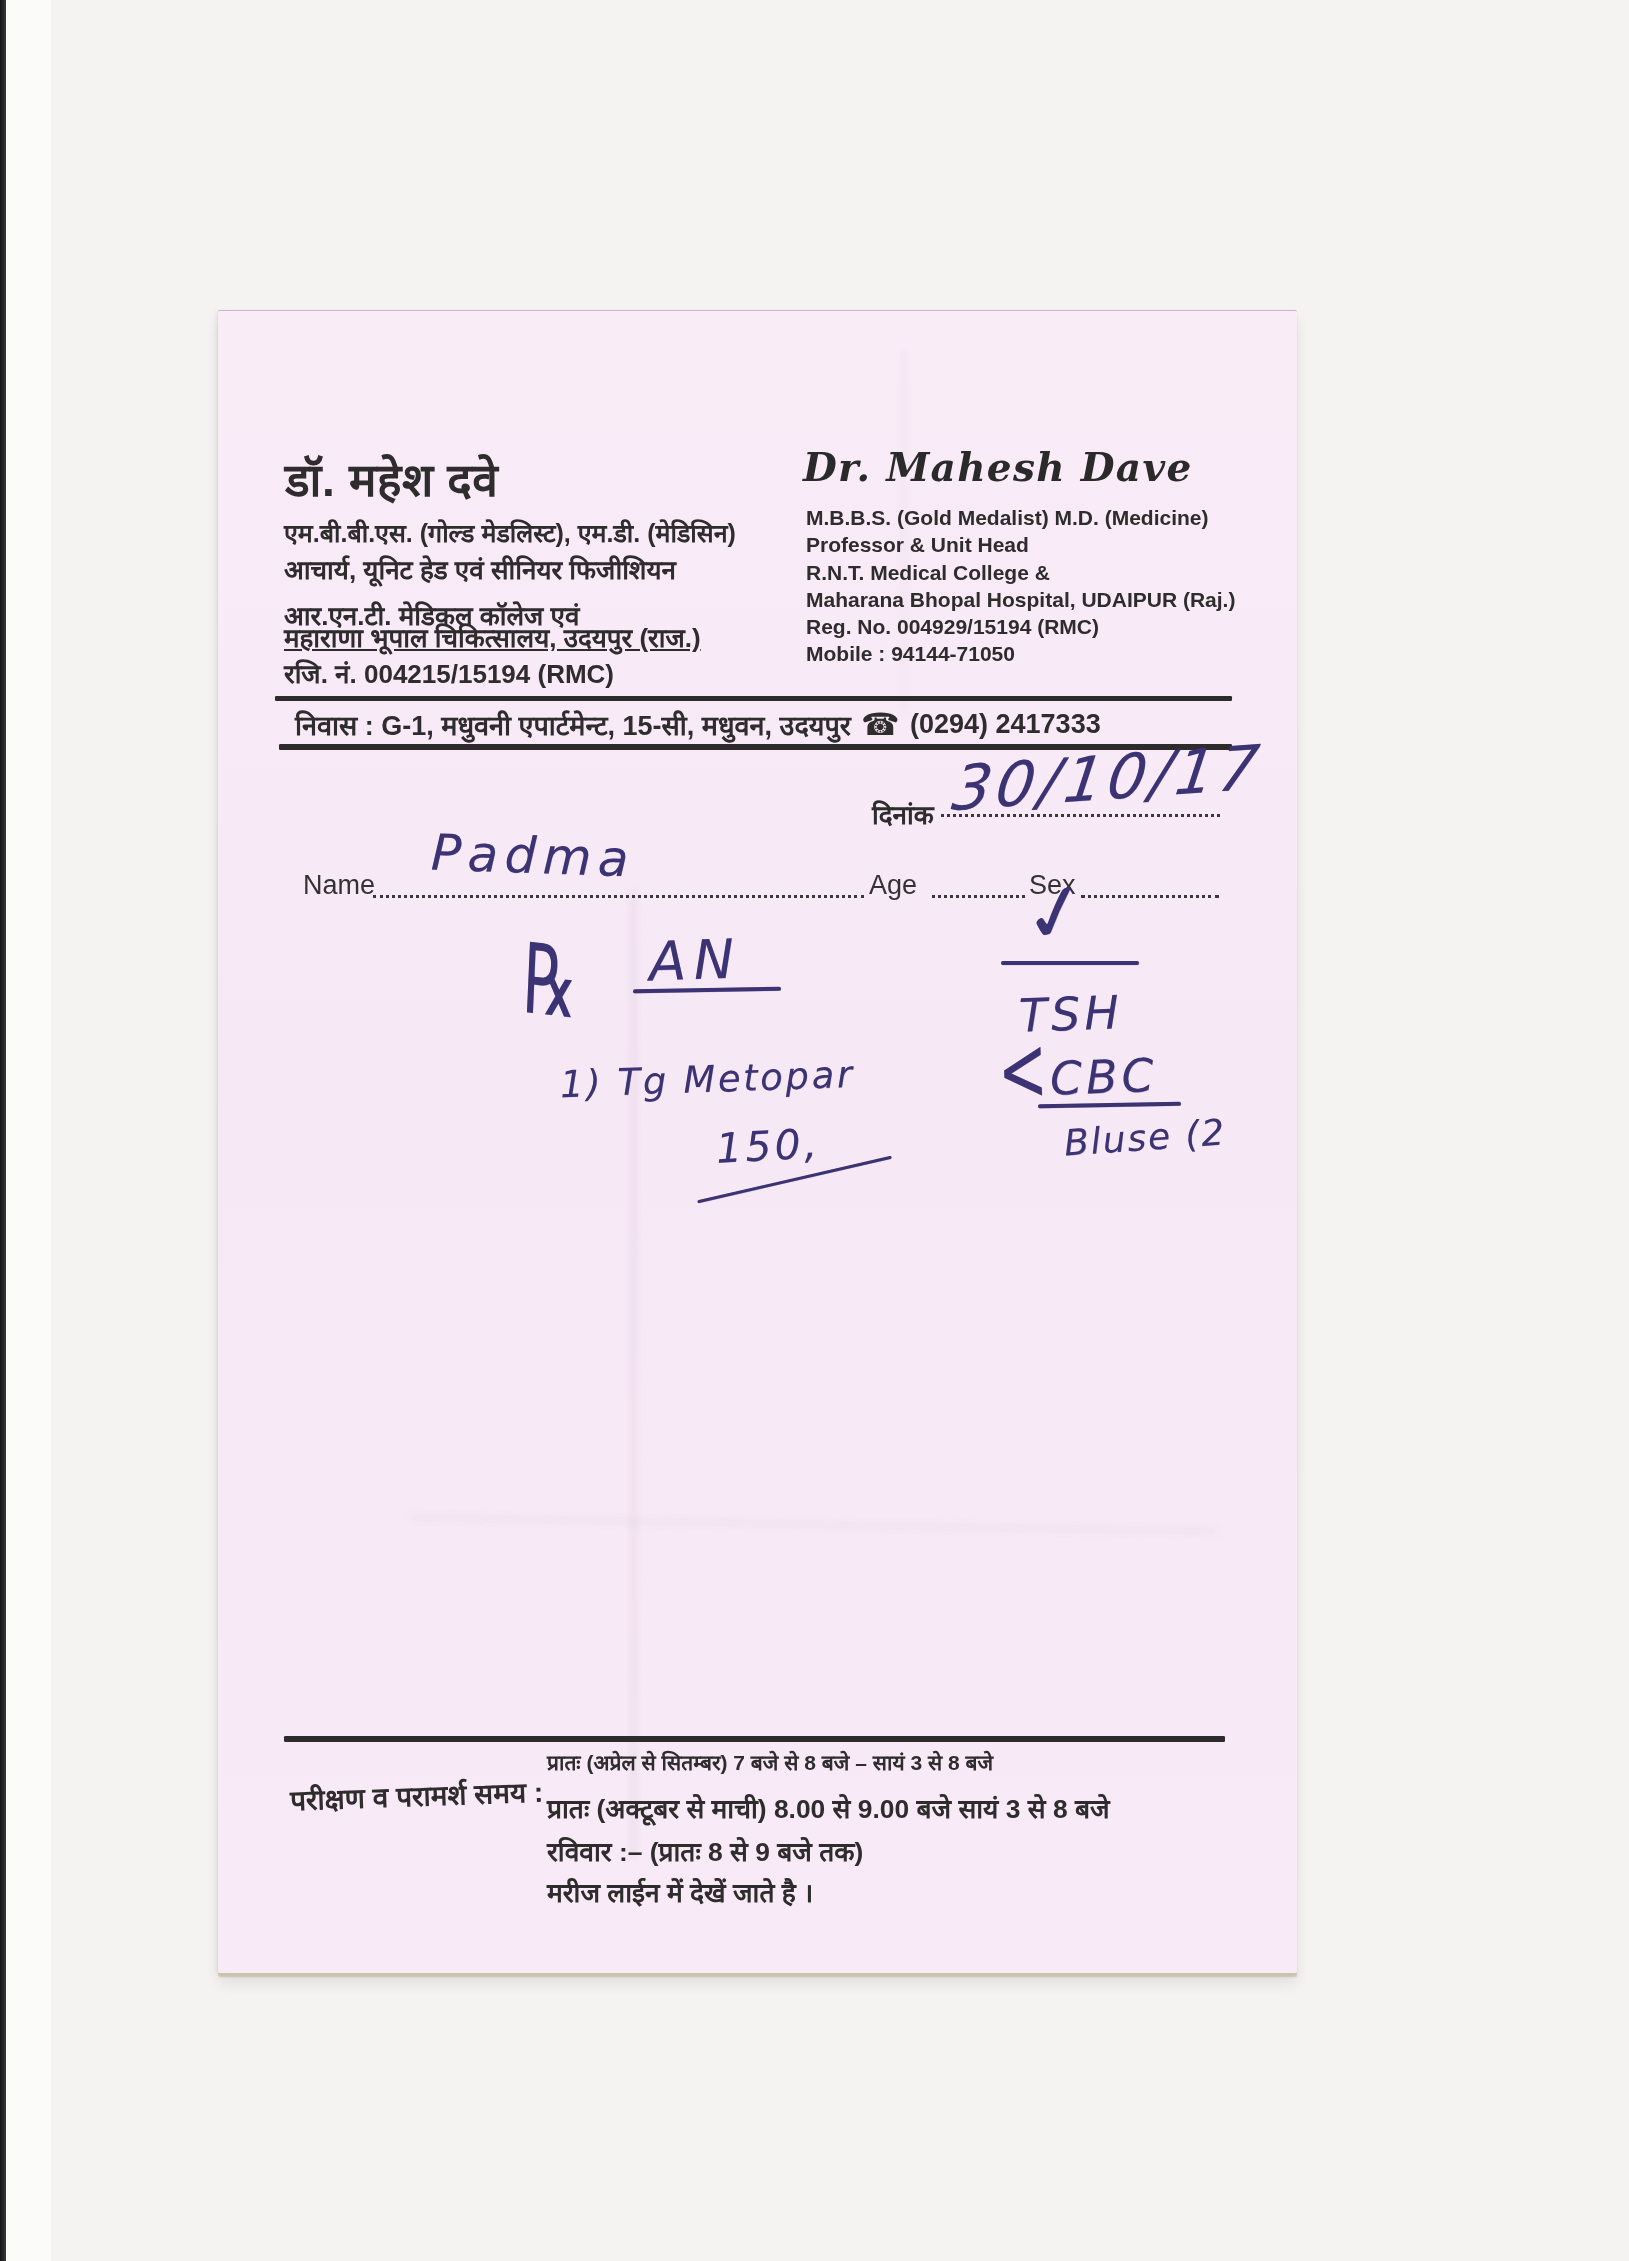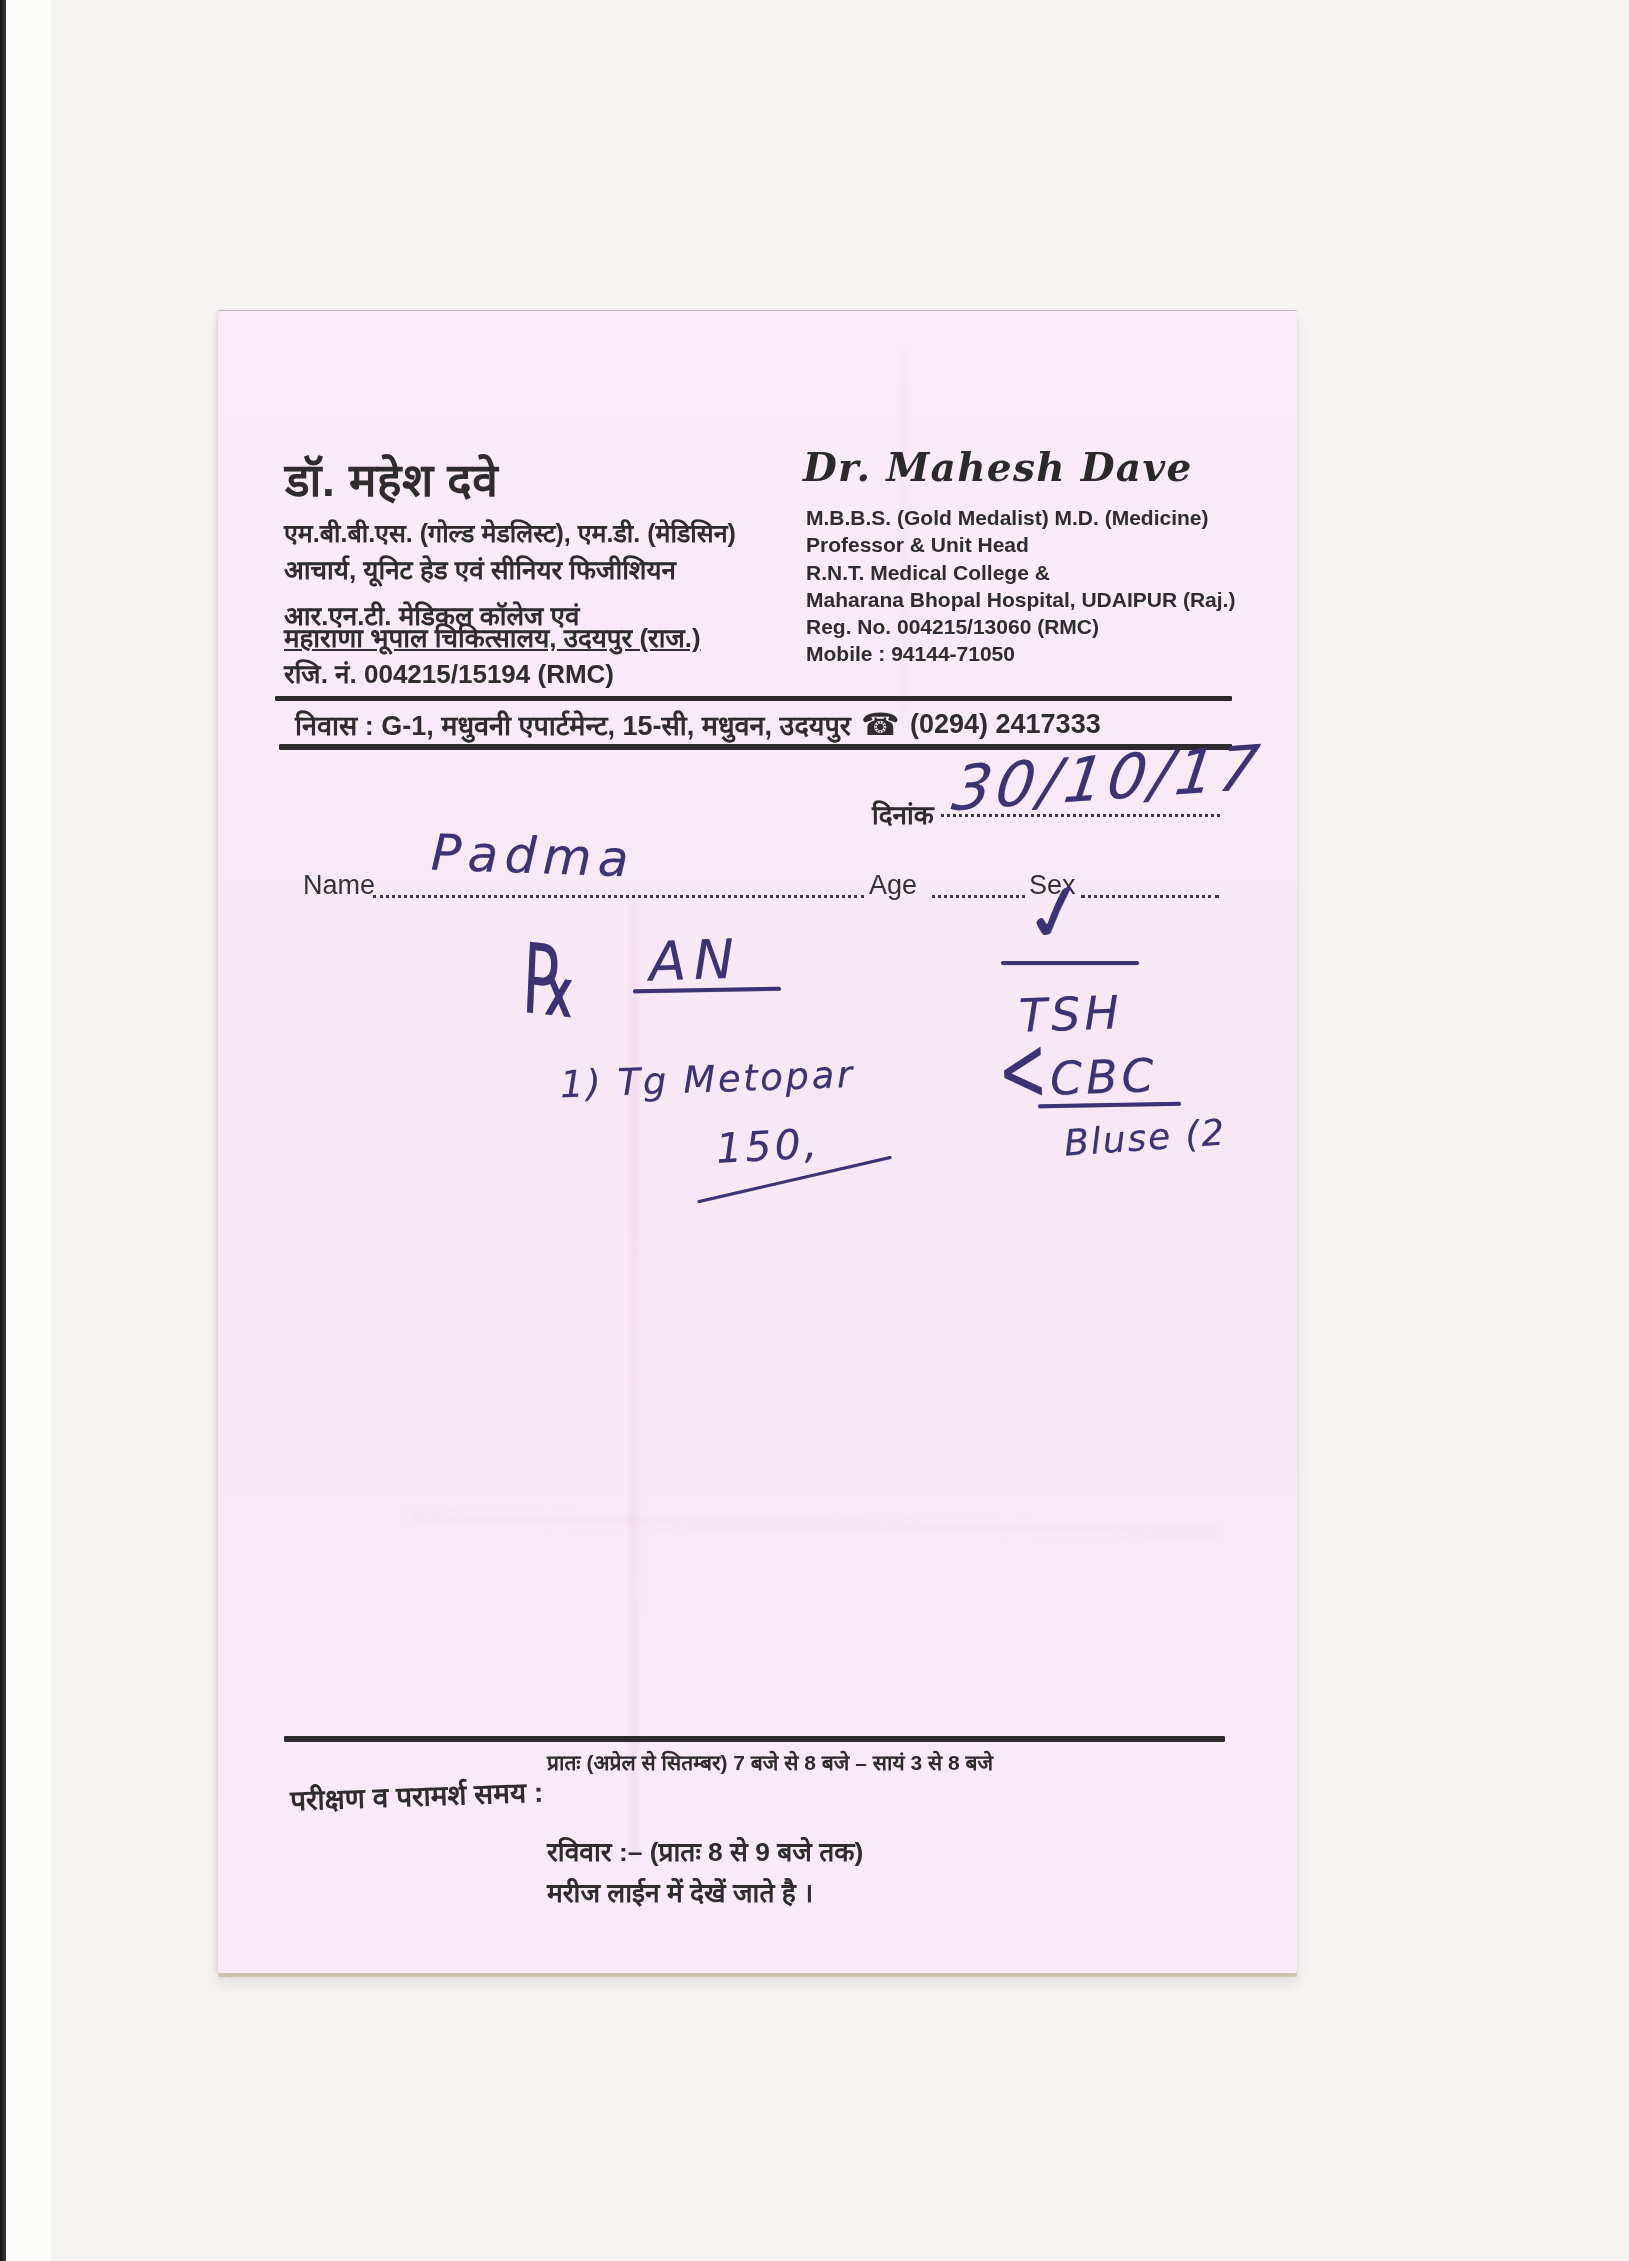--- a/index.html
+++ b/index.html
@@ -56,21 +56,21 @@
   <div class="abs hi" style="left:66px;top:240px;font-size:26px;">आचार्य, यूनिट हेड एवं सीनियर फिजीशियन</div>
   <div class="abs hi" style="left:66px;top:275px;font-size:26px;margin-top:11px;">आर.एन.टी. मेडिकल कॉलेज एवं</div>
   <div class="abs hi" style="left:66px;top:308px;font-size:26px;text-decoration:underline;">महाराणा भूपाल चिकित्सालय, उदयपुर (राज.)</div>
   <div class="abs hi" style="left:66px;top:344px;font-size:26px;">रजि. नं. 004215/15194 (RMC)</div>
 
   <div class="abs en-title" style="left:585px;top:133px;font-size:39px;">Dr. Mahesh Dave</div>
   <div class="abs en" style="left:588px;top:195px;font-size:21px;">M.B.B.S. (Gold Medalist) M.D. (Medicine)</div>
   <div class="abs en" style="left:588px;top:222px;font-size:21px;">Professor &amp; Unit Head</div>
   <div class="abs en" style="left:588px;top:250px;font-size:21px;">R.N.T. Medical College &amp;</div>
   <div class="abs en" style="left:588px;top:277px;font-size:21px;">Maharana Bhopal Hospital, UDAIPUR (Raj.)</div>
-  <div class="abs en" style="left:588px;top:304px;font-size:21px;">Reg. No. 004215/13060 (RMC)</div>
+  <div class="abs en" style="left:588px;top:304px;font-size:21px;">Reg. No. 004929/15194 (RMC)</div>
   <div class="abs en" style="left:588px;top:331px;font-size:21px;">Mobile : 94144-71050</div>
 
   <div class="abs rule" style="left:57px;top:385px;width:957px;height:4.5px;"></div>
 
   <div class="abs" style="left:77px;top:395px;display:flex;align-items:center;gap:10.3px;">
     <span class="hi" style="font-size:27px;">निवास : G-1, मधुवनी एपार्टमेन्ट, 15-सी, मधुवन, उदयपुर</span>
     <span style="font-size:31px;color:#2e2c2c;line-height:1;">☎</span>
     <span class="en" style="font-size:27px;">(0294) 2417333</span>
   </div>
 
@@ -107,17 +107,18 @@
   <div class="abs hw" style="left:832px;top:739px;font-size:46px;letter-spacing:3.9px;transform:rotate(-2deg);">CBC</div>
   <div class="abs hw-line" style="left:820px;top:792px;width:143px;height:3.9px;transform:rotate(-1deg);"></div>
 
   <div class="abs hw" style="left:846px;top:806px;font-size:36px;letter-spacing:1.9px;transform:rotate(-4deg);">Bluse (2</div>
 
   <div class="abs rule" style="left:66px;top:1425px;width:941px;height:5.8px;"></div>
 
   <div class="abs hi" style="left:72px;top:1465px;font-size:28px;transform:rotate(-2deg);">परीक्षण व परामर्श समय :</div>
 
   <div class="abs hi" style="left:329px;top:1437px;font-size:21px;">प्रातः (अप्रेल से सितम्बर) 7 बजे से 8 बजे – सायं 3 से 8 बजे</div>
+  <div class="abs hi" style="left:329px;top:1479px;font-size:26.4px;">प्रातः (अक्टूबर से माची) 8.00 से 9.00 बजे  सायं 3 से 8 बजे</div>
   <div class="abs hi" style="left:329px;top:1522px;font-size:26.4px;">रविवार :– (प्रातः 8 से 9 बजे तक)</div>
   <div class="abs hi" style="left:329px;top:1563px;font-size:26.4px;">मरीज लाईन में देखें जाते है ।</div>
 
 </div>
 
 
 </body></html>

